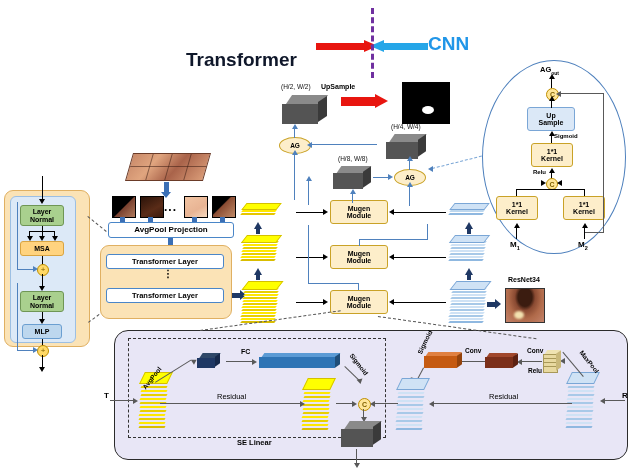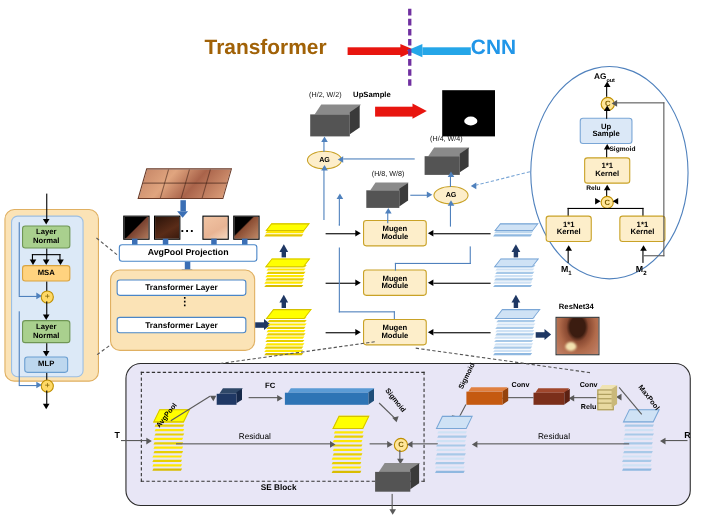--- a/index.html
+++ b/index.html
@@ -3,21 +3,21 @@
 <meta charset="utf-8">
 <style>
   html,body{margin:0;padding:0;background:#fff;}
   body{width:640px;height:471px;position:relative;overflow:hidden;
        font-family:"Liberation Sans", sans-serif;color:#000;}
   .abs{position:absolute;}
   .lbl{position:absolute;font-size:7px;font-weight:bold;white-space:nowrap;}
   .dimlbl{position:absolute;font-size:6.5px;white-space:nowrap;color:#111;}
 
   
-  #hdr-transformer{left:186px;top:33px;font-size:19px;font-weight:bold;color:#a16207;}
+  #hdr-transformer{left:186px;top:49px;font-size:19px;font-weight:bold;color:#0f172a;}
   #hdr-cnn{left:428px;top:33px;font-size:19px;font-weight:bold;color:#2196e8;}
   .bigarrow{position:absolute;height:12px;}
   .bigarrow .shaft{position:absolute;top:3px;height:7px;}
   .bigarrow .head{position:absolute;top:0;width:0;height:0;border-top:6px solid transparent;border-bottom:6px solid transparent;}
   #divider{left:371px;top:8px;width:0;height:70px;border-left:3px dashed #7030a0;}
 
   
   .box{position:absolute;box-sizing:border-box;display:flex;align-items:center;
        justify-content:center;text-align:center;font-size:7px;font-weight:bold;
        line-height:1.05;border-radius:3px;}
@@ -465,21 +465,21 @@
             background:radial-gradient(ellipse at 50% 25%,#3b1c10 0 26%,#8a4a32 38%,#b06a4a 62%,#c4836a 100%);">
   <div class="abs" style="left:8px;top:22px;width:10px;height:8px;background:#f3e2b0;border-radius:50%;filter:blur(1px);"></div>
 </div>
 <div class="tbarrow tbarrow-r" style="left:487px;top:299px;width:15px;height:11px;">
   <div class="s" style="width:10px;"></div>
   <div class="h" style="left:8px;transform:rotate(180deg);border-left:0;border-right:6px solid #1f3864;"></div>
 </div>
 
 <div class="abs" id="se-panel"></div>
 <div class="abs" id="se-dash"></div>
-<div class="lbl" style="left:237px;top:438px;font-size:7.5px;">SE Block</div>
+<div class="lbl" style="left:237px;top:438px;font-size:7.5px;">SE Linear</div>
 
 <div class="dashed-conn" style="left:200px;top:330px;width:142px;transform:rotate(-8deg);"></div>
 <div class="dashed-conn" style="left:378px;top:316px;width:160px;transform:rotate(8deg);"></div>
 
 <div class="lbl" style="left:104px;top:391px;font-size:8px;">T</div>
 <div class="ln-gray" style="left:110px;top:400px;width:24px;height:1.2px;"></div>
 <div class="arw arw-gr" style="left:133px;top:397.5px;"></div>
 
 <div class="stack" style="left:139px;top:372px;width:36px;height:58px;">
   <div class="sl" style="left:0;top:54px;width:26px;background:#d9bd00;transform:skewX(-26deg);"></div>

